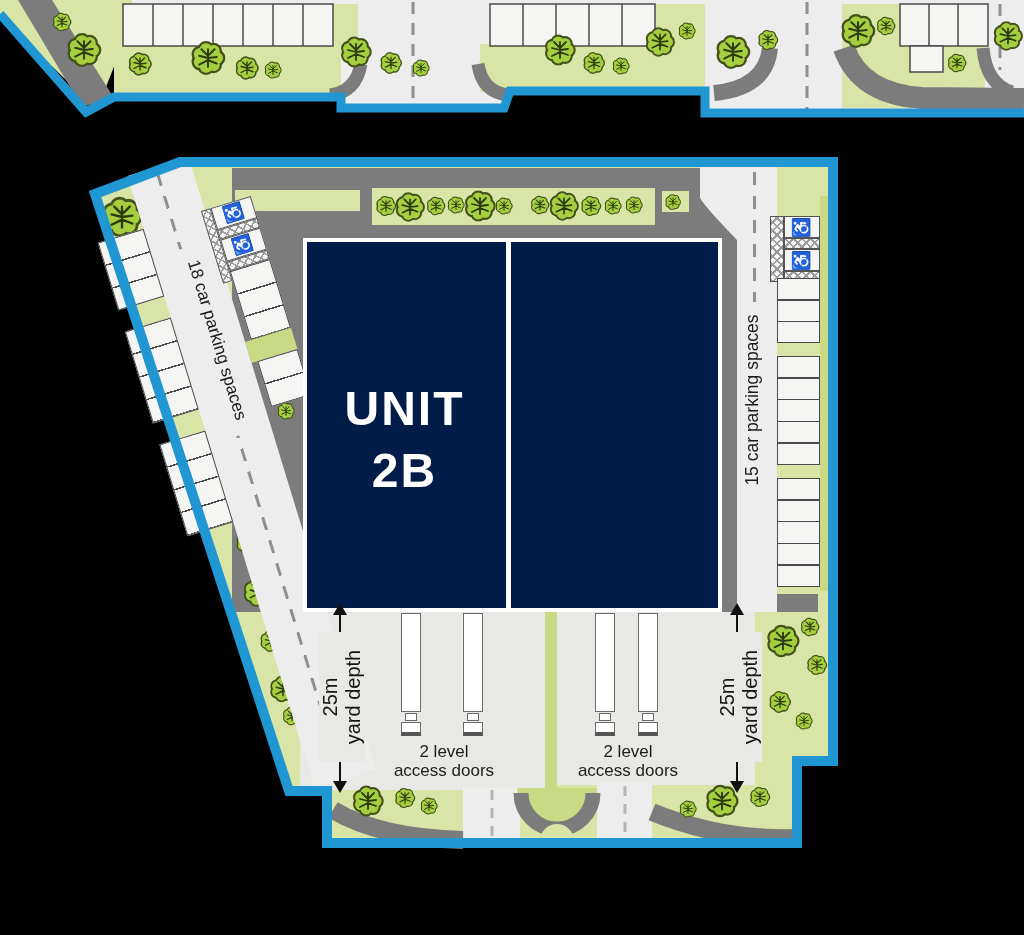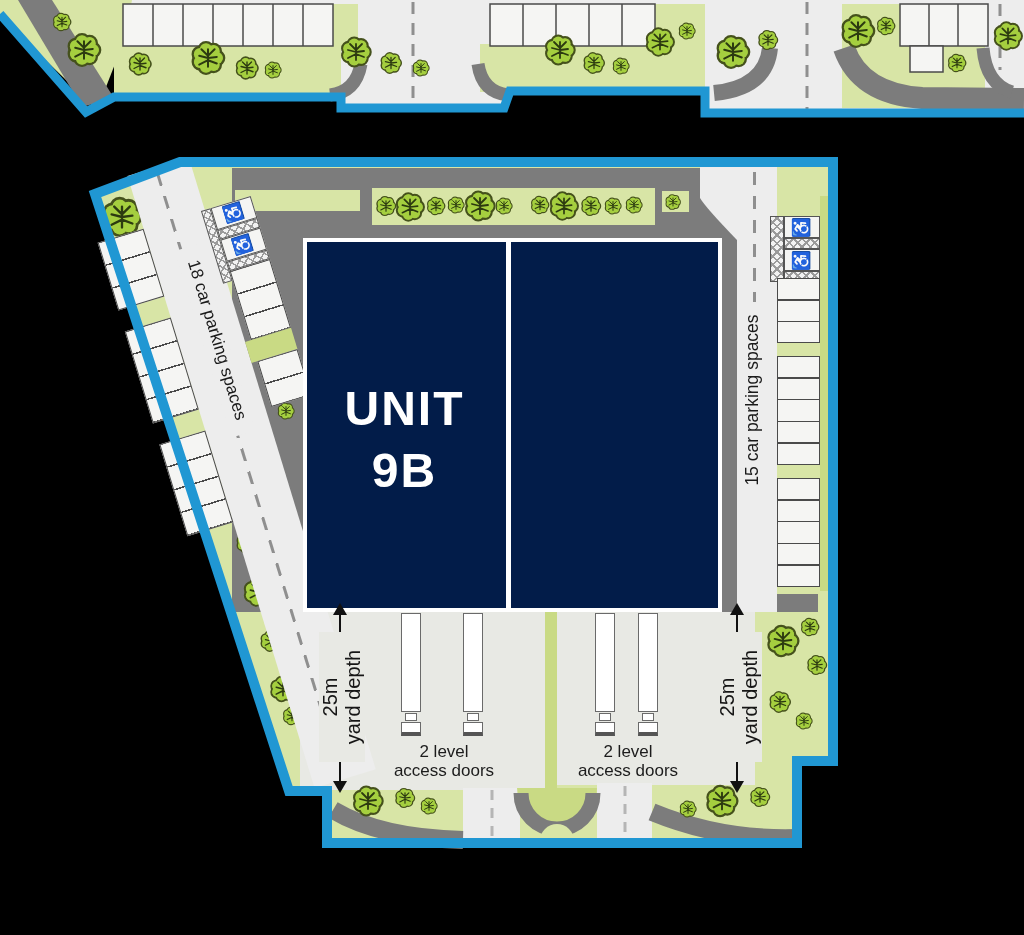--- a/index.html
+++ b/index.html
@@ -258,21 +258,21 @@
     <div class="baygroup rows-r" style="left:40px;top:316px;width:43px;height:109px;"></div>
   </div>
 
   <div class="rotlabel" style="left:655.5px;top:388px;width:195px;height:24px;transform:rotate(-90deg);font-size:17.5px;background:var(--road);">15 car parking spaces</div>
 
   <div id="building">
     <div class="inner"></div>
     <div class="divider"></div>
     <div class="label">
       <div>UNIT</div>
-      <div>9B</div>
+      <div>2B</div>
     </div>
   </div>
 
   <div class="varrow" style="left:339px;top:614px;height:168px;"></div>
   <div class="varrow" style="left:736px;top:614px;height:168px;"></div>
 
   <div class="rotlabel yardlabel" style="left:277px;top:674px;">
     <div>25m</div>
     <div>yard depth</div>
   </div>

